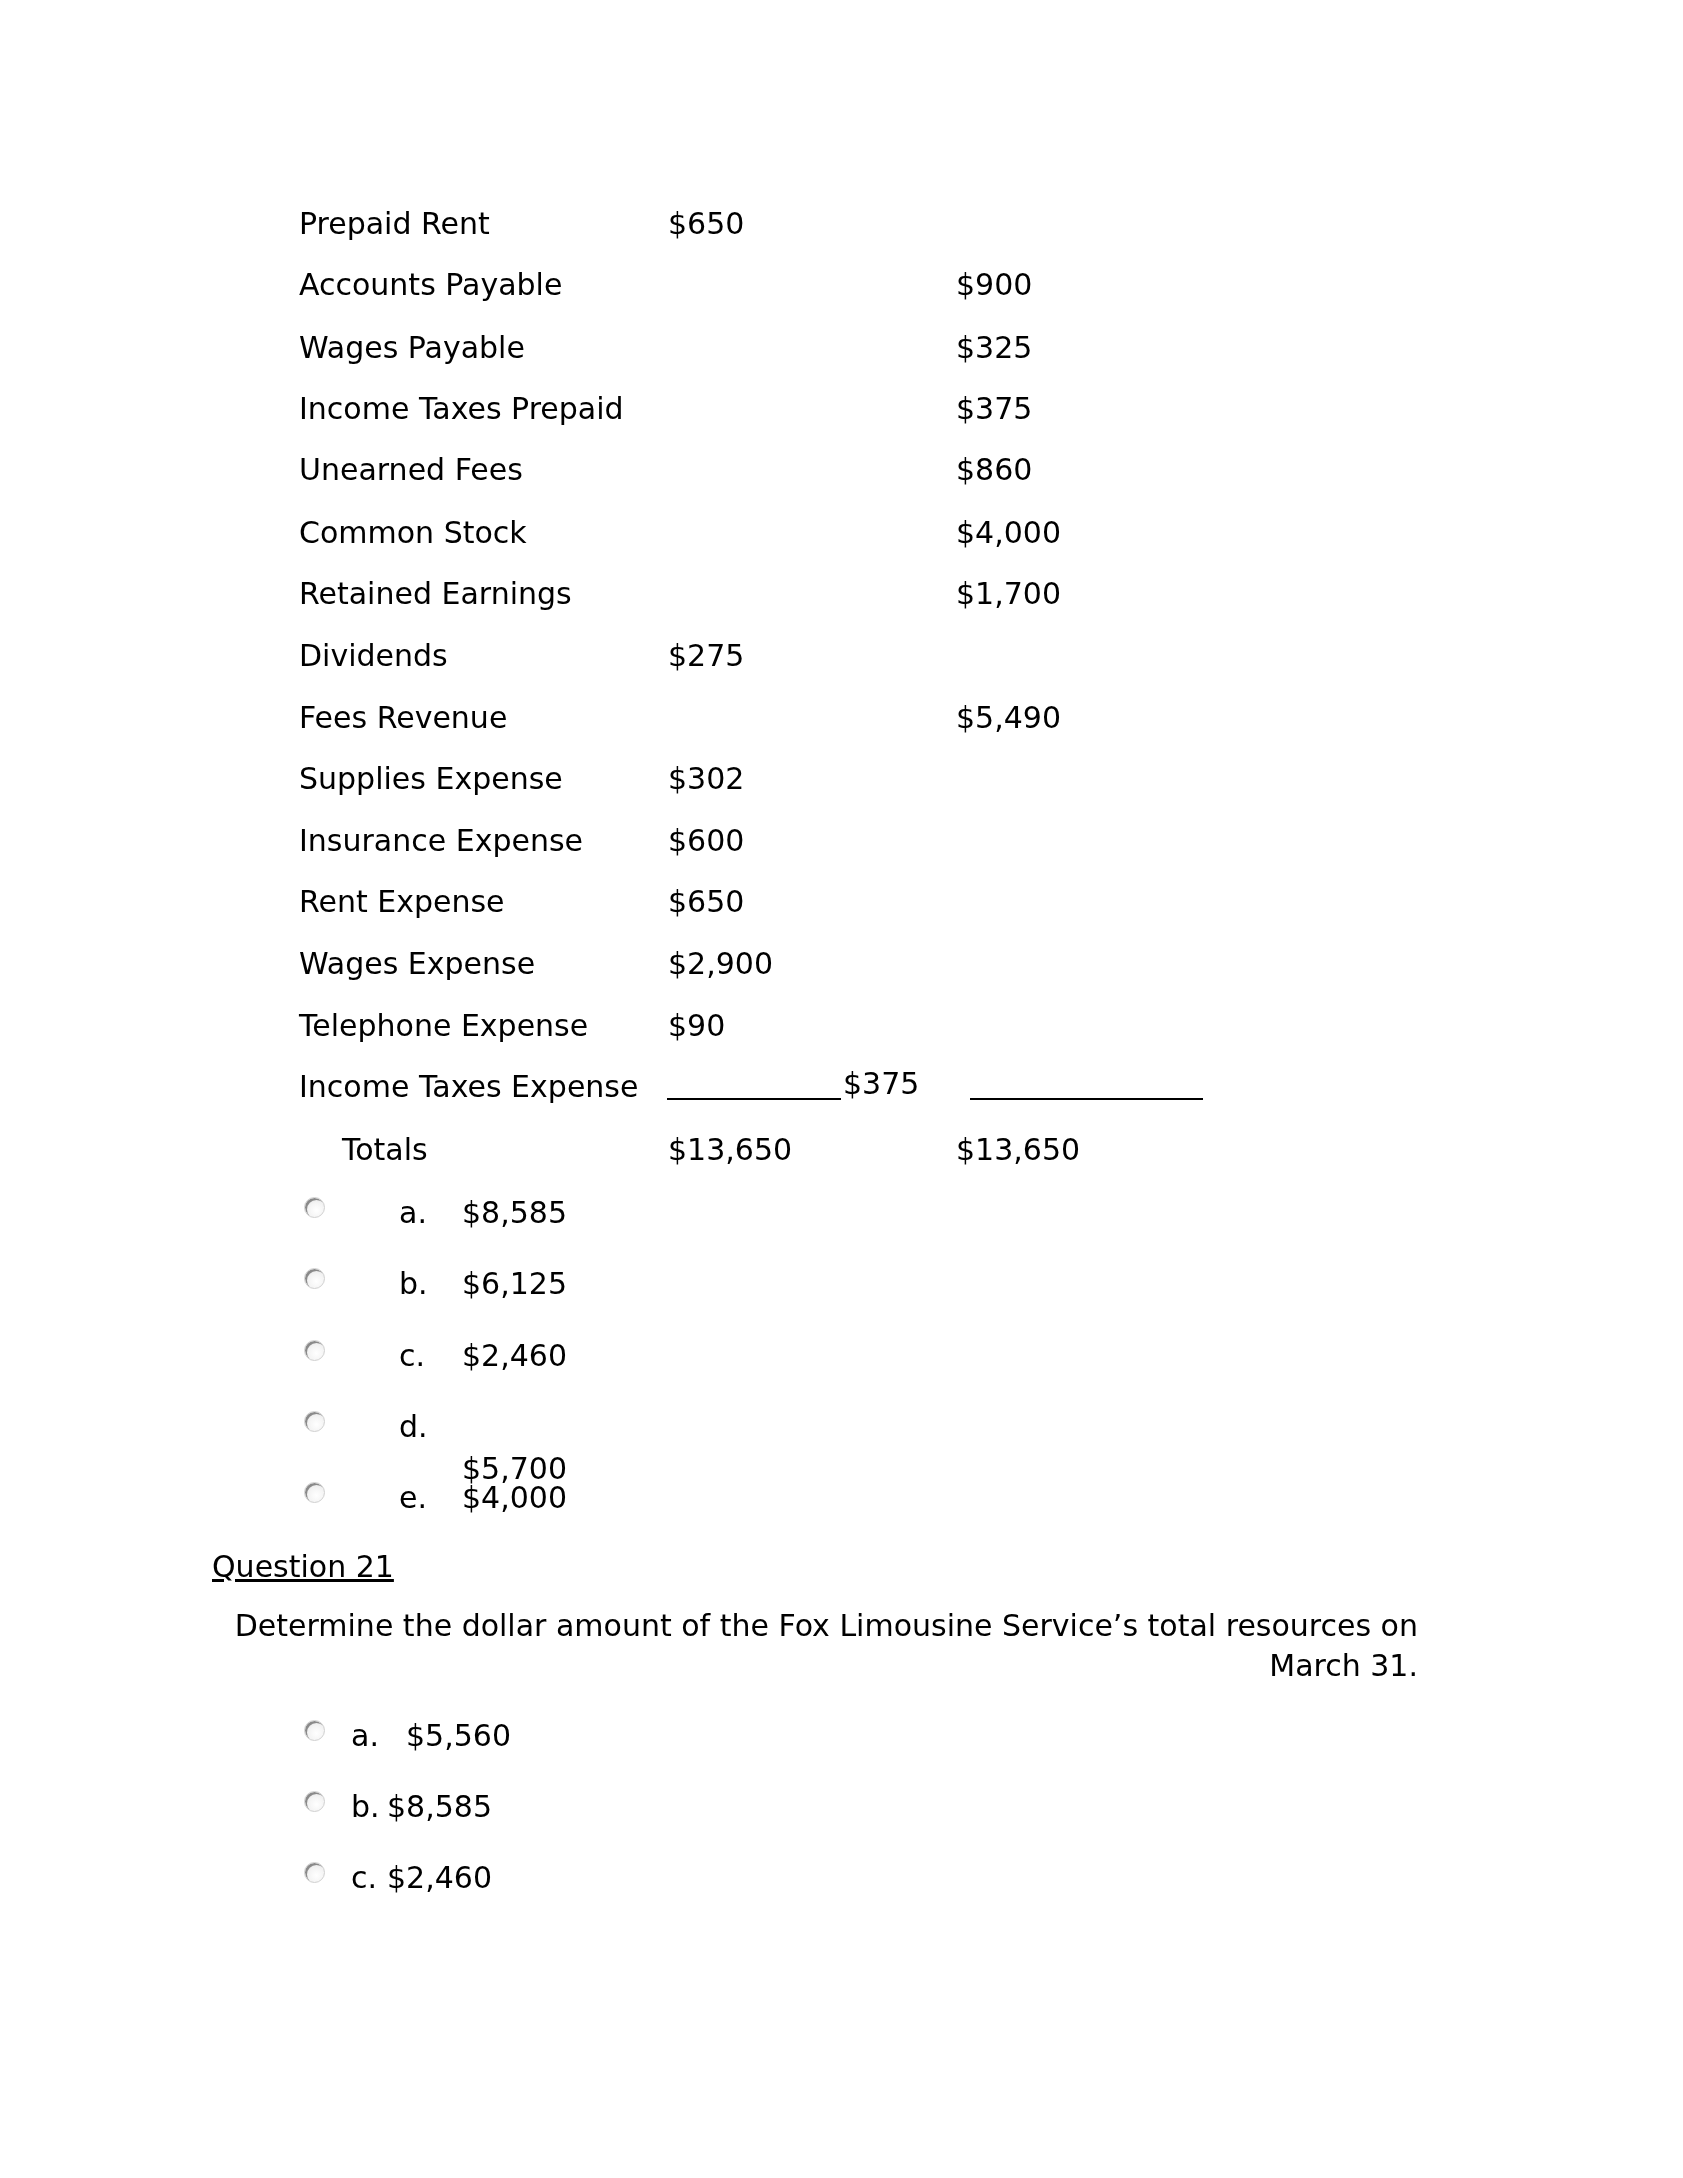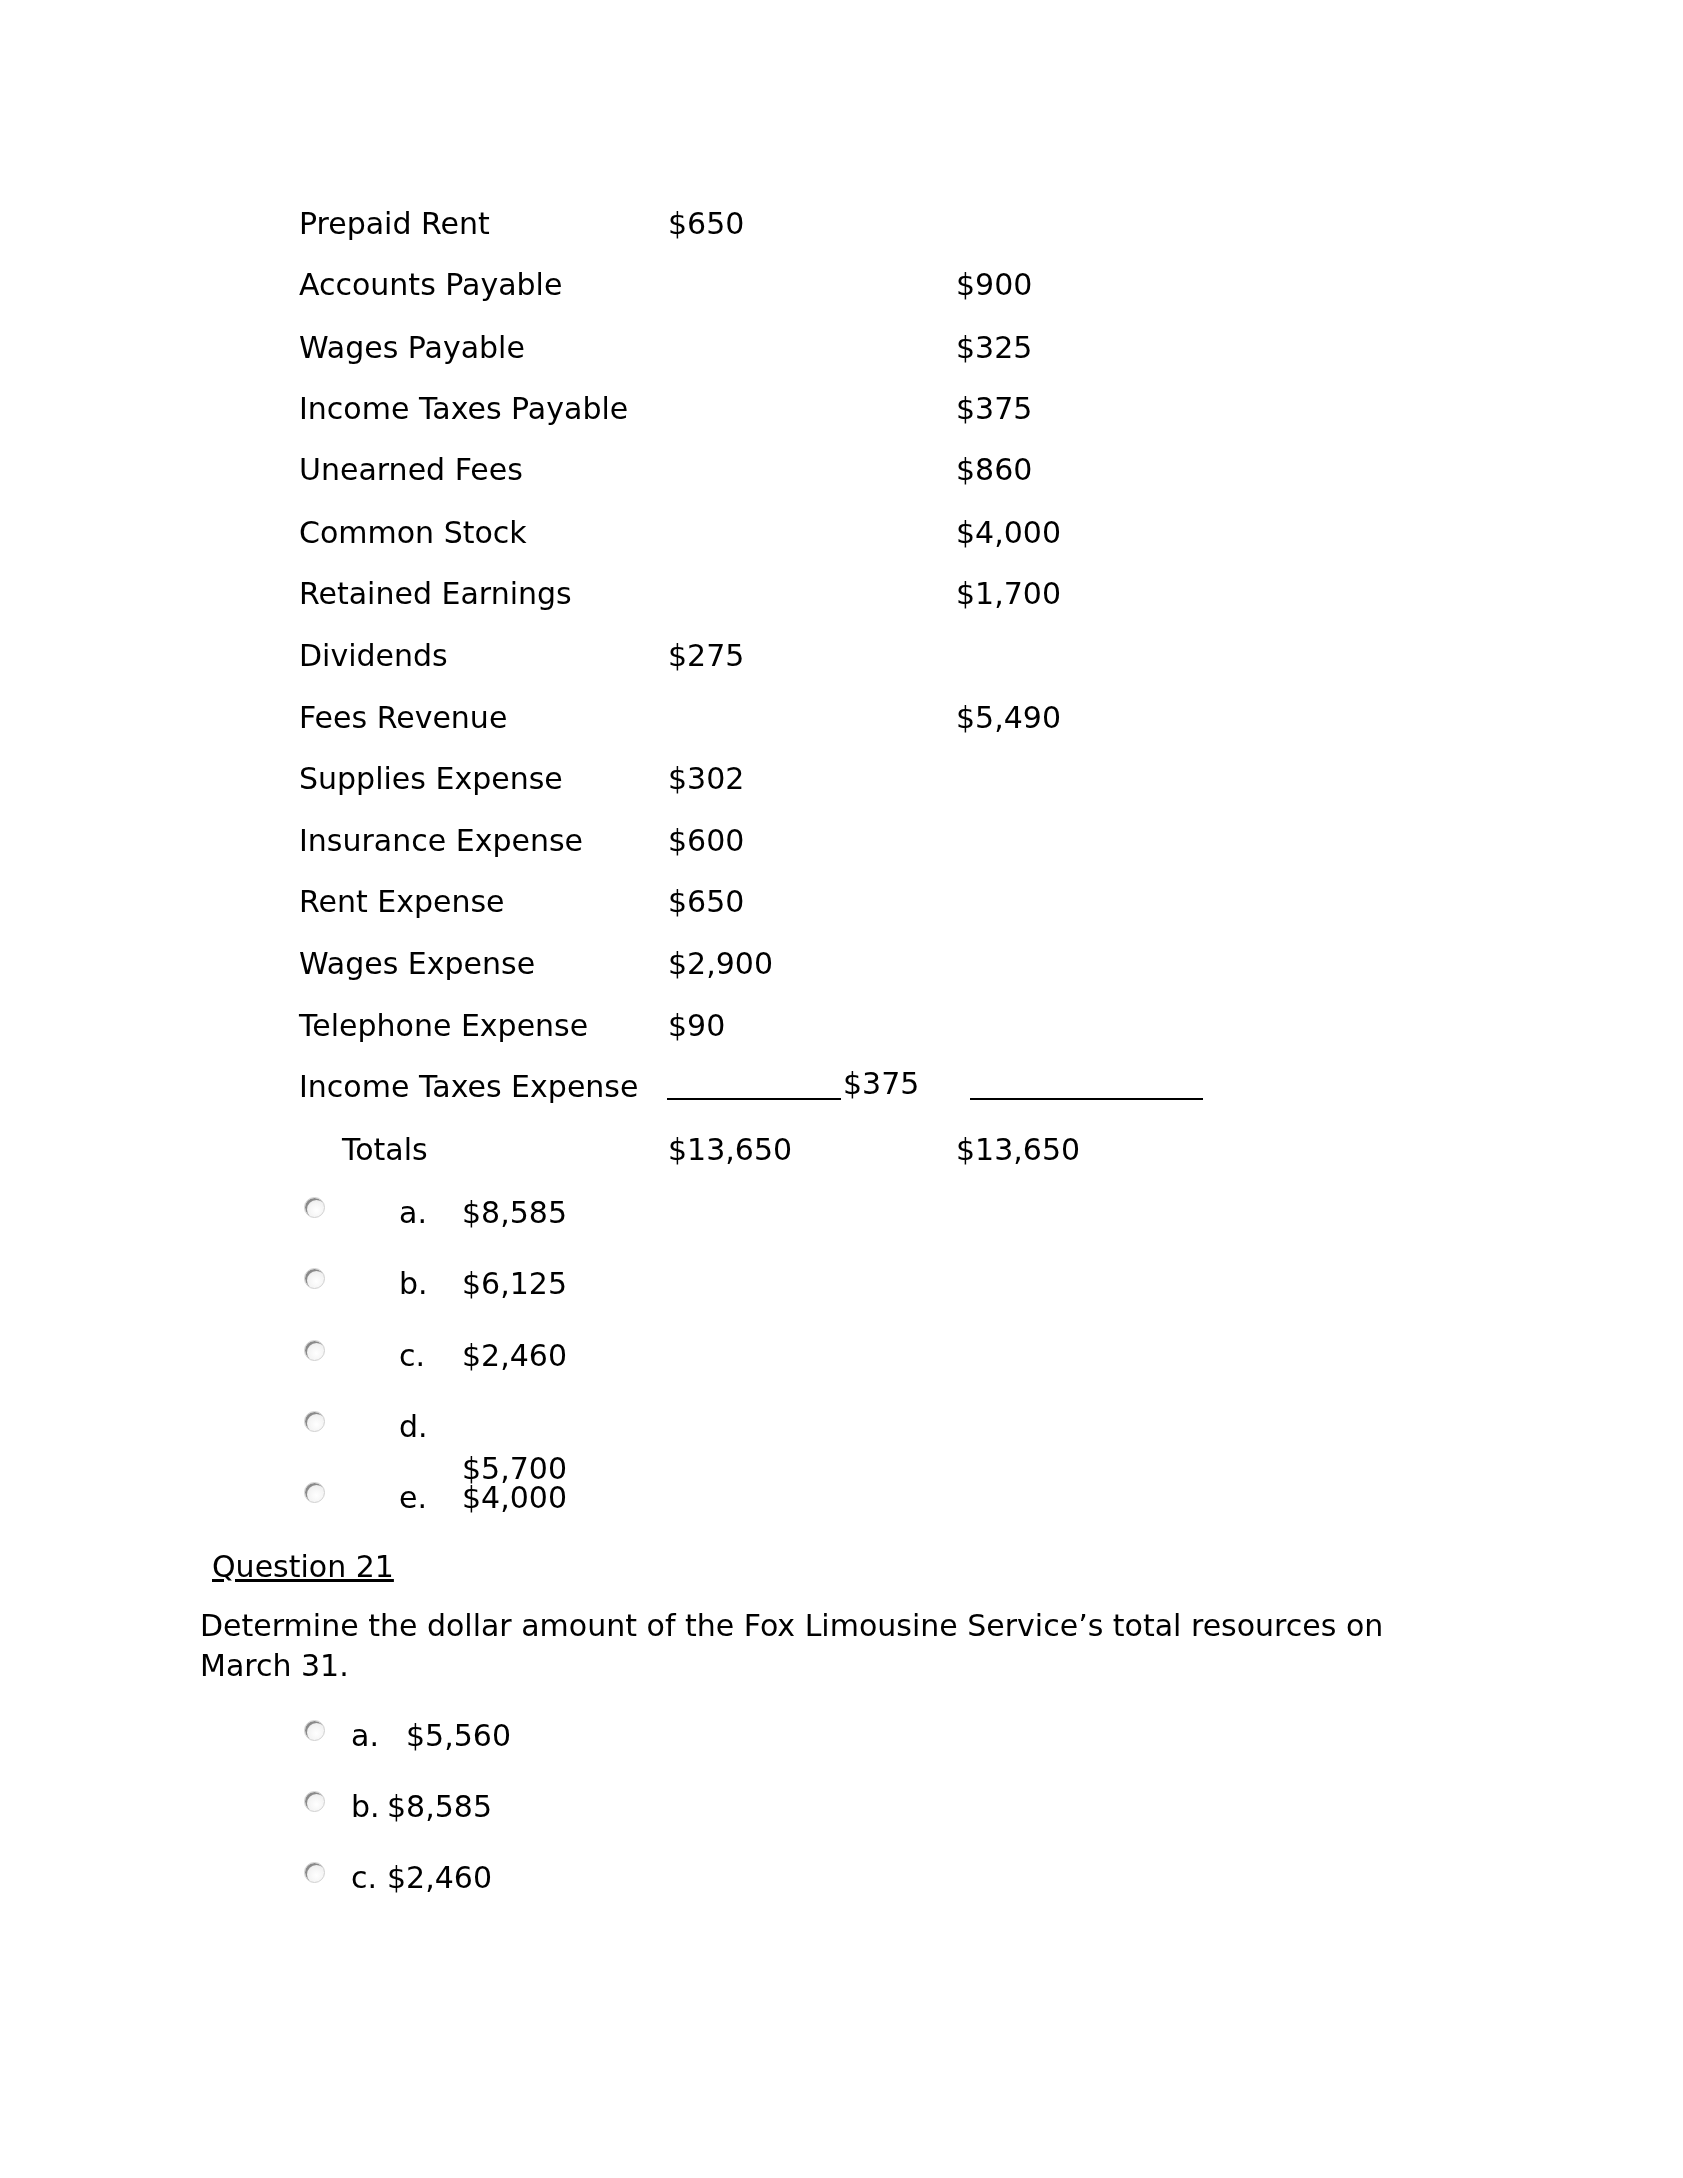--- a/index.html
+++ b/index.html
@@ -39,21 +39,21 @@
     <span class="tb-label">Accounts Payable</span>
     <span class="tb-debit"></span>
     <span class="tb-credit">$900</span>
   </div>
   <div class="tb-row" style="top:330px">
     <span class="tb-label">Wages Payable</span>
     <span class="tb-debit"></span>
     <span class="tb-credit">$325</span>
   </div>
   <div class="tb-row" style="top:391px">
-    <span class="tb-label">Income Taxes Payable</span>
+    <span class="tb-label">Income Taxes Prepaid</span>
     <span class="tb-debit"></span>
     <span class="tb-credit">$375</span>
   </div>
   <div class="tb-row" style="top:452px">
     <span class="tb-label">Unearned Fees</span>
     <span class="tb-debit"></span>
     <span class="tb-credit">$860</span>
   </div>
   <div class="tb-row" style="top:515px">
     <span class="tb-label">Common Stock</span>
@@ -138,21 +138,21 @@
   </div>
   <div class="opt" style="top:1480px">
     <span class="radio" style="left:304px; top:2px;"></span>
     <span class="opt-letter" style="left:399px;">e.</span>
     <span class="opt-value" style="left:462px;">$4,000</span>
   </div>
 </div>
 
 <div>
   <div class="abs q-heading" style="top:1552px;">Question 21</div>
-  <div class="q-text" style="top:1606px;">Determine the dollar amount of the Fox Limousine Service’s total resources on March 31.</div>
+  <div class="q-text" style="top:1606px;text-align:right;">Determine the dollar amount of the Fox Limousine Service’s total resources on March 31.</div>
 
   <div class="opt" style="top:1718px">
     <span class="radio" style="left:304px; top:2px;"></span>
     <span class="opt-letter" style="left:351px;">a.</span>
     <span class="opt-value" style="left:406px;">$5,560</span>
   </div>
   <div class="opt" style="top:1789px">
     <span class="radio" style="left:304px; top:2px;"></span>
     <span class="opt-letter" style="left:351px;">b.</span>
     <span class="opt-value" style="left:387px;">$8,585</span>

